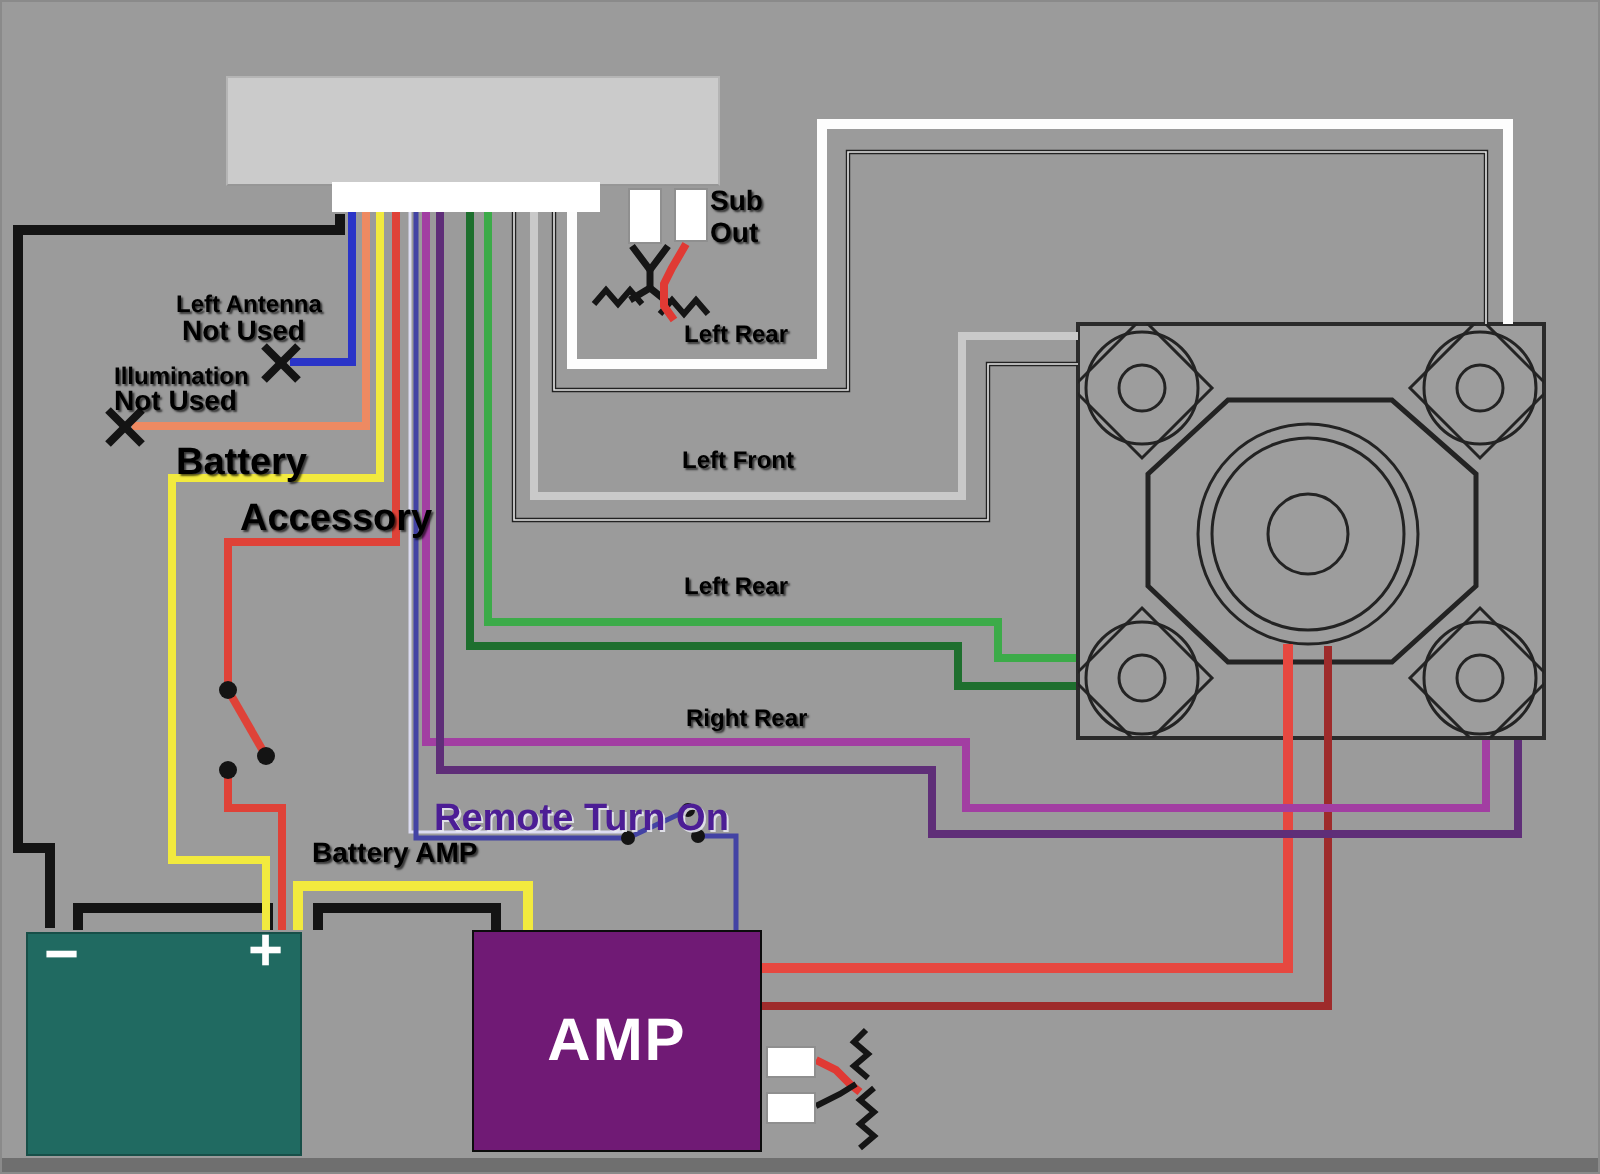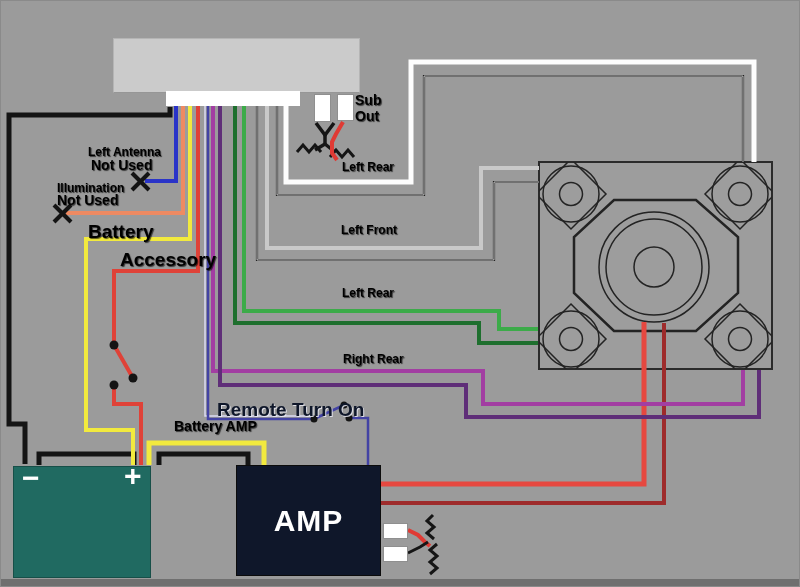--- a/index.html
+++ b/index.html
@@ -9,35 +9,35 @@
     border:1px solid #8a8a8a;box-sizing:border-box;
   }
   .abs{position:absolute;}
   svg.wiring{position:absolute;left:0;top:0;width:800px;height:587px;}
   .lbl{
     position:absolute;color:#000000;font-weight:bold;font-size:12px;line-height:1.05;
     text-shadow:1px 1px 1px rgba(0,0,0,.65);white-space:nowrap;z-index:30;
   }
   .lbl-lg{font-size:14px;}
   .lbl-md{font-size:19px;}
-  .lbl-navy{color:#0f172a;text-shadow:1px 1px 0 rgba(235,235,245,.85);}
+  .lbl-navy{color:#4c1d95;text-shadow:1px 1px 0 rgba(235,235,245,.85);}
   .head-unit{left:112px;top:37px;width:245px;height:53px;background:#cbcbcb;
     border:1px solid #b5b5b5;border-bottom-color:#969696;z-index:5;}
   .connector{left:165px;top:90px;width:134px;height:15px;background:#ffffff;z-index:6;}
   .rca{background:#ffffff;border:1px solid #8f8f8f;z-index:6;box-sizing:border-box;}
   .rca-sub-l{left:313px;top:93px;width:17px;height:28px;}
   .rca-sub-r{left:336px;top:93px;width:17px;height:27px;}
   .rca-amp-1{left:382px;top:522px;width:25px;height:16px;}
   .rca-amp-2{left:382px;top:545px;width:25px;height:16px;}
   .battery{left:12px;top:465px;width:136px;height:110px;background:#206a61;
     border:1px solid #17firebrick;border:1px solid #174f48;z-index:5;}
   .battery .term{position:absolute;color:#fff;font-weight:bold;z-index:7;}
   .term-minus{left:8px;top:-6px;font-size:30px;}
   .term-plus{left:110px;top:-8px;font-size:30px;}
-  .amp{left:235px;top:464px;width:143px;height:109px;background:#0f172a;
+  .amp{left:235px;top:464px;width:143px;height:109px;background:#701a75;
     border:1px solid #0c0c0c;z-index:5;display:flex;align-items:center;justify-content:center;}
   .amp-label{color:#fff;font-weight:bold;font-size:30px;letter-spacing:1px;
     font-family:"Liberation Sans",sans-serif;}
   .bottom-band{left:0;top:578px;width:800px;height:9px;background:#6f6f6f;z-index:4;}
 </style>
 </head>
 <body>
 
 <div class="stage">
 
@@ -167,15 +167,15 @@
   <span class="lbl lbl-lg" style="left:56px;top:192px;">Not Used</span>
   <span class="lbl lbl-md" style="left:87px;top:221px;">Battery</span>
   <span class="lbl lbl-md" style="left:87px;top:249px;padding-left:32px;">Accessory</span>
   <span class="lbl lbl-lg" style="left:354px;top:92px;">Sub</span>
   <span class="lbl lbl-lg" style="left:354px;top:108px;text-align:right;">Out</span>
   <span class="lbl" style="left:341px;top:160px;">Left Rear</span>
   <span class="lbl" style="left:340px;top:223px;">Left Front</span>
   <span class="lbl" style="left:341px;top:286px;">Left Rear</span>
   <span class="lbl" style="left:342px;top:352px;">Right Rear</span>
   <span class="lbl lbl-md lbl-navy" style="left:216px;top:399px;">Remote Turn On</span>
-  <span class="lbl lbl-lg" style="left:173px;top:418px;text-align:center;">Battery AMP</span>
+  <span class="lbl lbl-lg" style="left:155px;top:418px;text-align:center;">Battery AMP</span>
 
 </div>
 
 </body></html>

